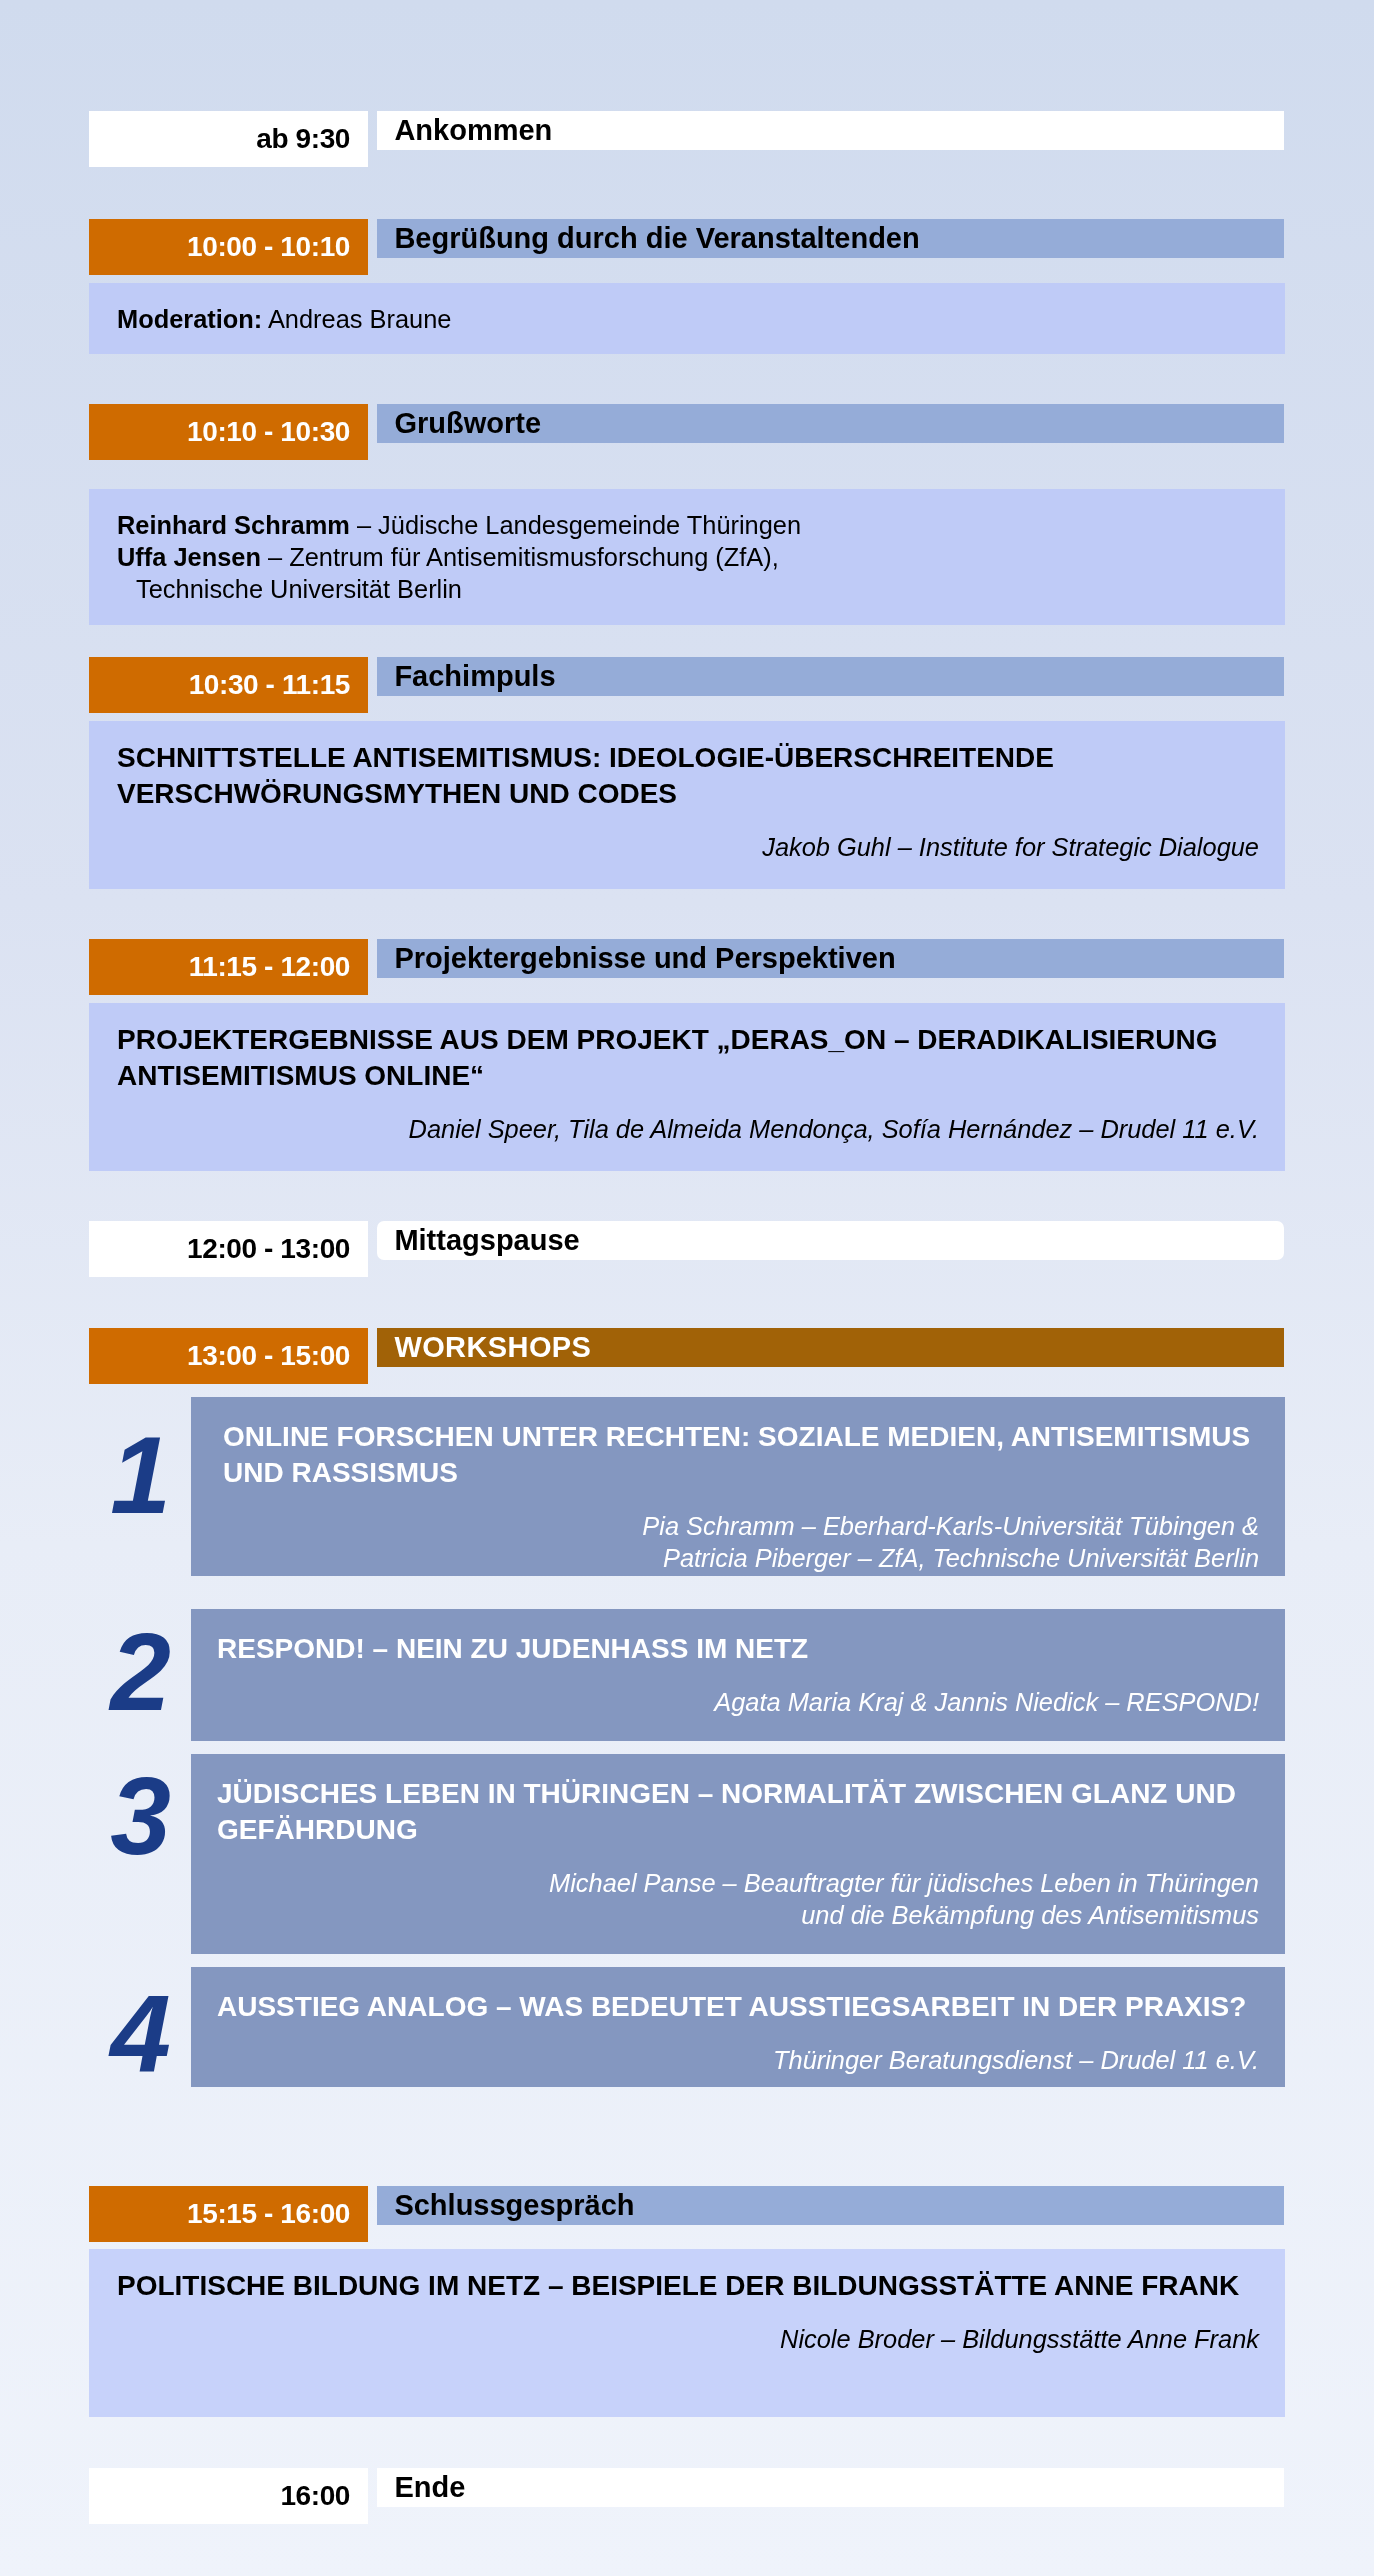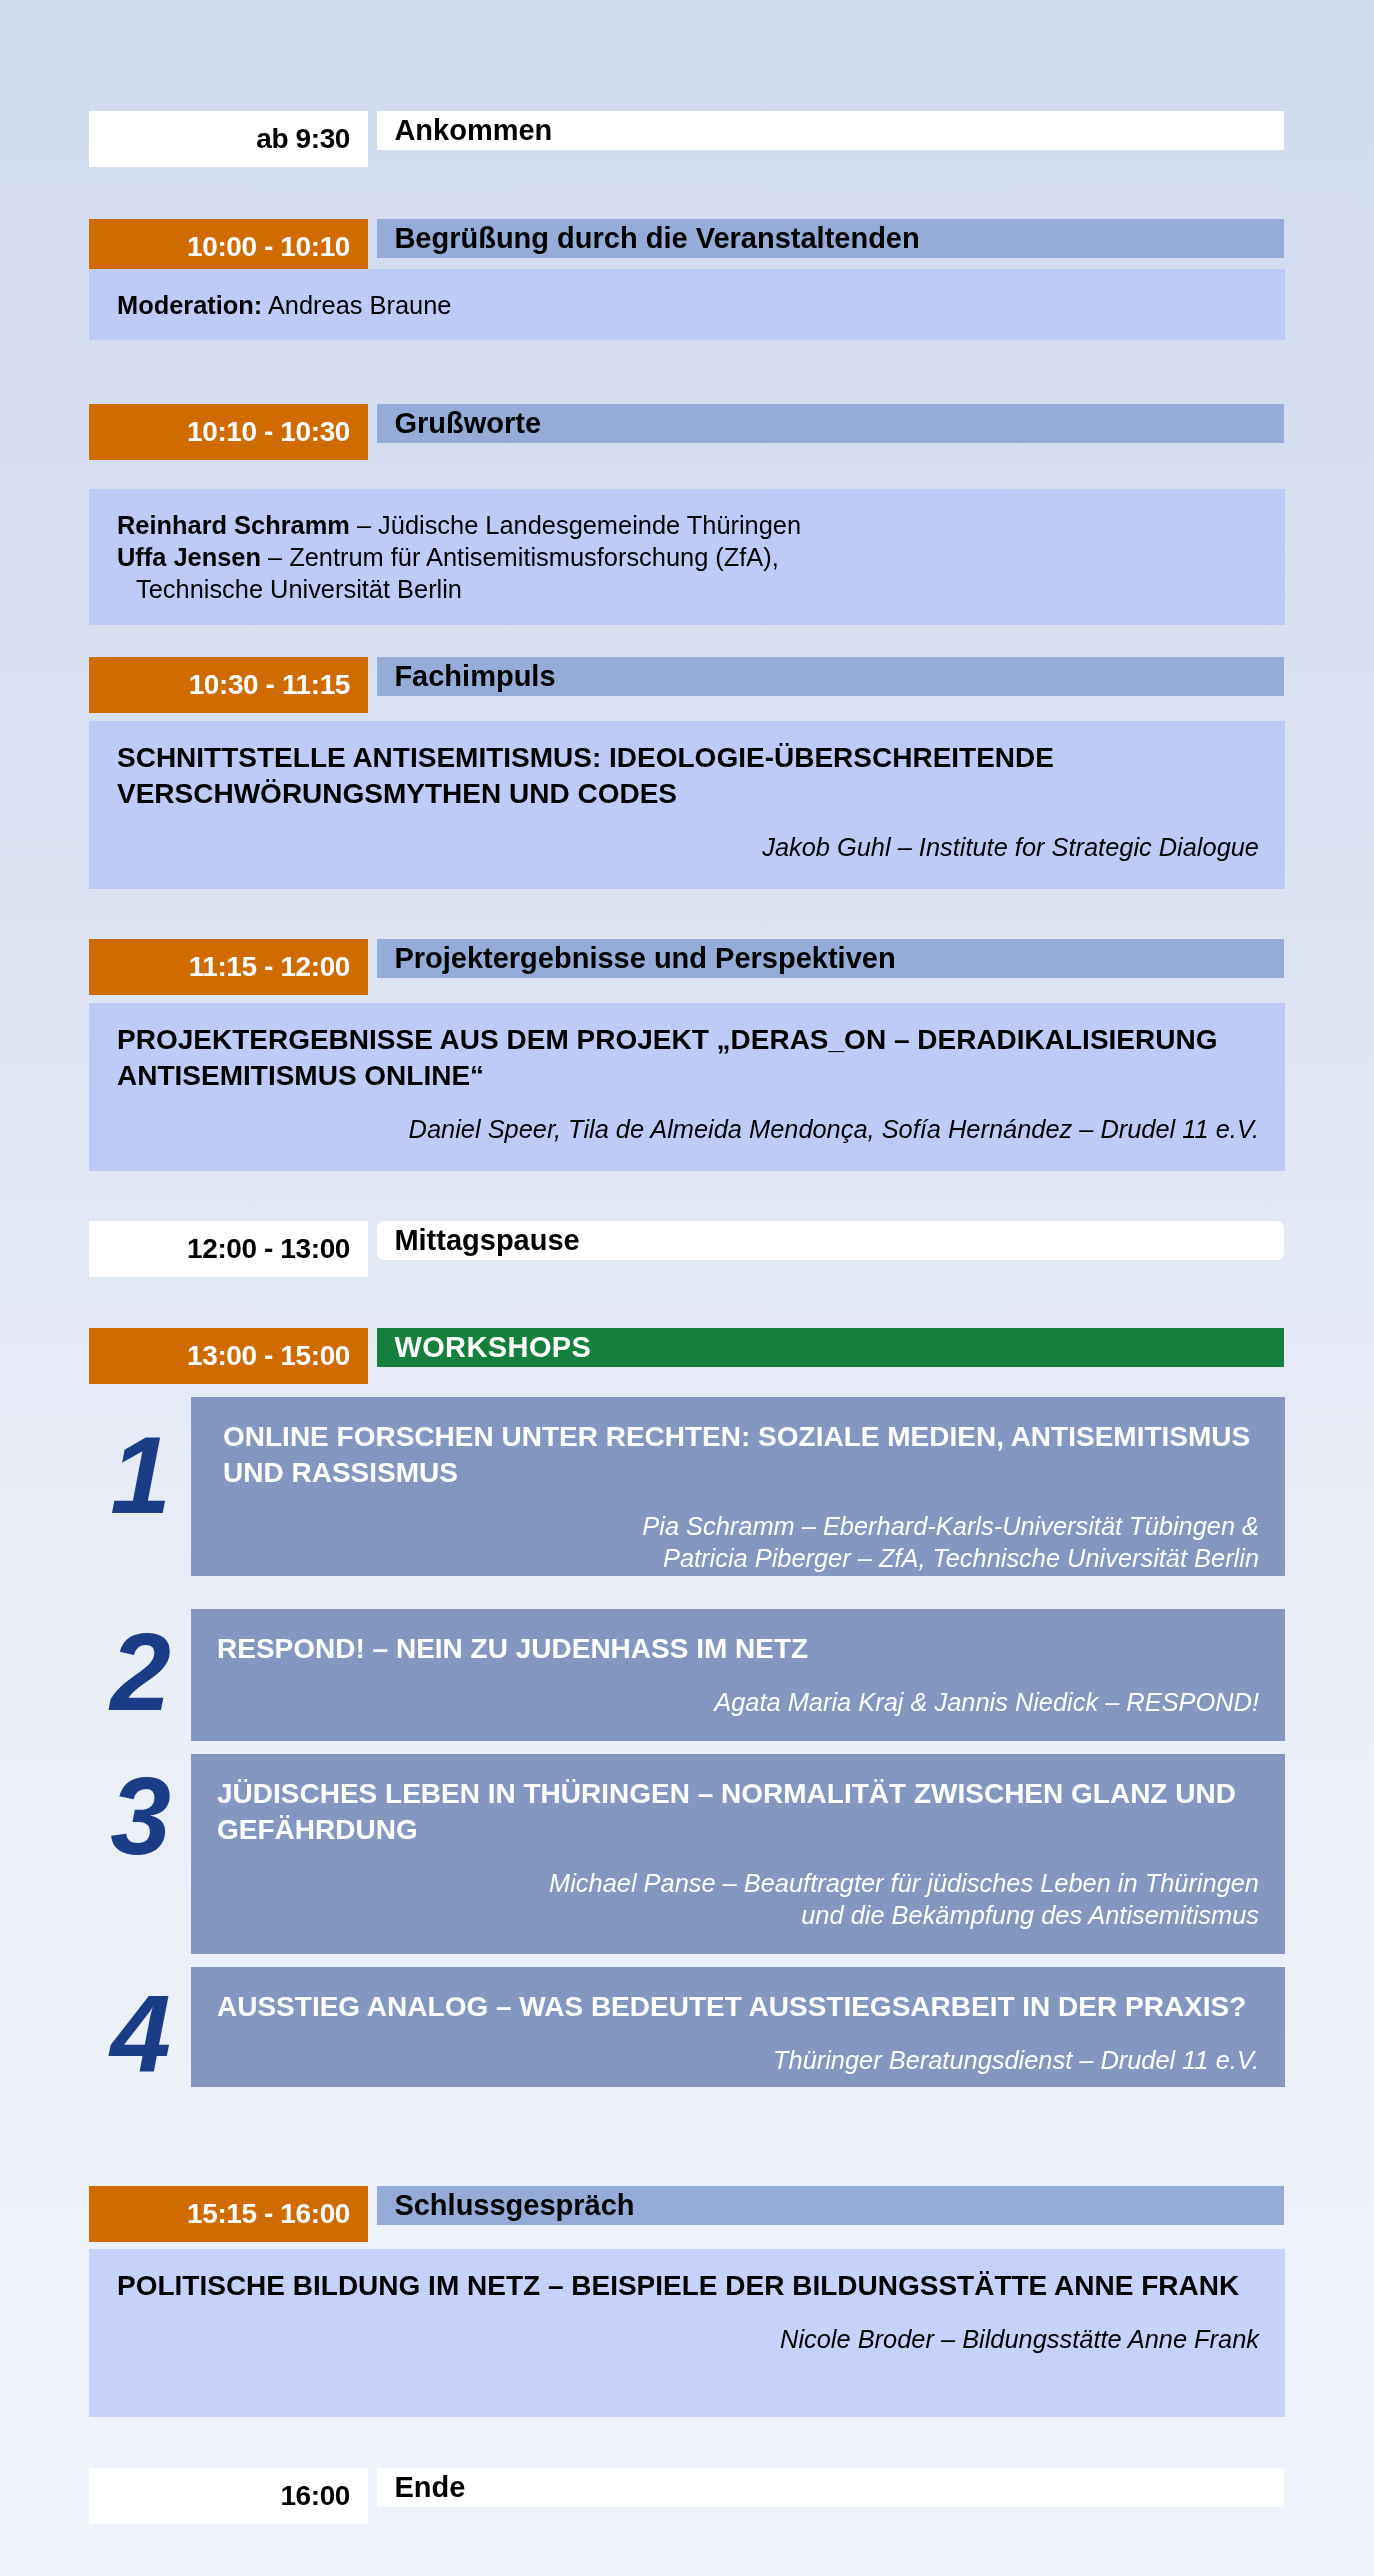--- a/index.html
+++ b/index.html
@@ -16,21 +16,21 @@
   }
   .time.orange { background: #cf6b00; color: #fff; }
   .time.white { background: #fff; color: #000; }
   .head {
     left: 377px; width: 907px; height: 39px;
     display: flex; align-items: center; padding-left: 17.4px;
     font-size: 29px; font-weight: bold;
   }
   .head.light { background: #95acd8; color: #000000; }
   .head.white { background: #fff; color: #000; }
-  .head.dark { background: #15803d; color: #fff; letter-spacing: 0.4px; }
+  .head.dark { background: #a16207; color: #fff; letter-spacing: 0.4px; }
   .detail {
     left: 89px; width: 1196px; background: #bfcbf7;
     padding: 0 26px 0 28px;
   }
   .detail.plain { display: flex; flex-direction: column; justify-content: center; font-size: 25.4px; line-height: 32px; }
   .detail .indent { padding-left: 19px; }
   .b { font-weight: bold; }
   .talk-title {
     font-weight: 900; font-size: 28px; line-height: 36px; text-transform: uppercase;
     margin-top: 20.4px;
@@ -59,21 +59,21 @@
 <div class="abs head white" style="top:111px;">
     <span>Ankommen</span>
   </div>
 
 <div class="abs time orange" style="top:219px;">
     <span>10:00 - 10:10</span>
   </div>
 <div class="abs head light" style="top:219px;">
     <span>Begrüßung durch die Veranstaltenden</span>
   </div>
-<div class="abs detail plain" style="top:269px; height:71px;">
+<div class="abs detail plain" style="top:283px; height:71px;">
   <div><span class="b">Moderation:</span> <span>Andreas Braune</span></div>
 </div>
 
 <div class="abs time orange" style="top:404px;">
     <span>10:10 - 10:30</span>
   </div>
 <div class="abs head light" style="top:404px;">
     <span>Grußworte</span>
   </div>
 <div class="abs detail plain" style="top:489px; height:136px;">

